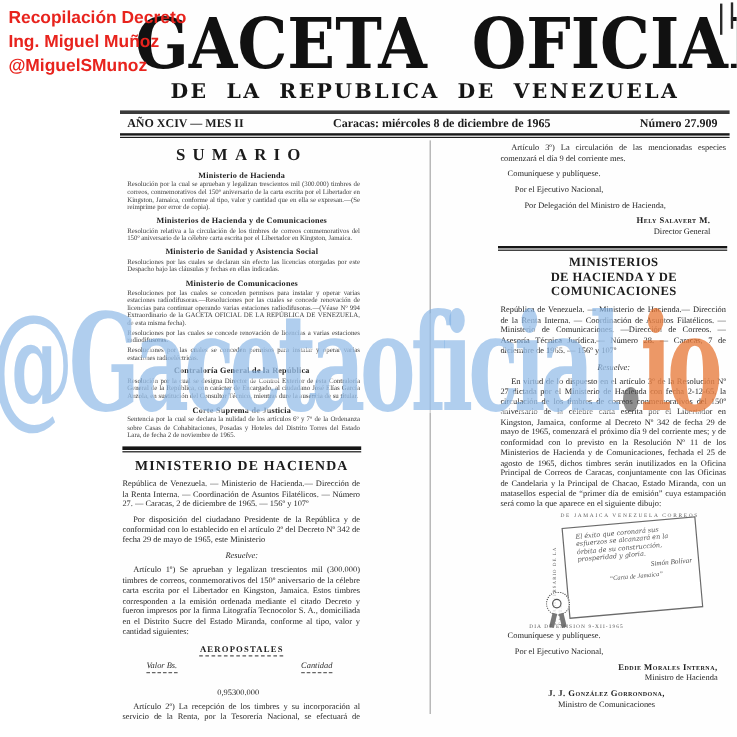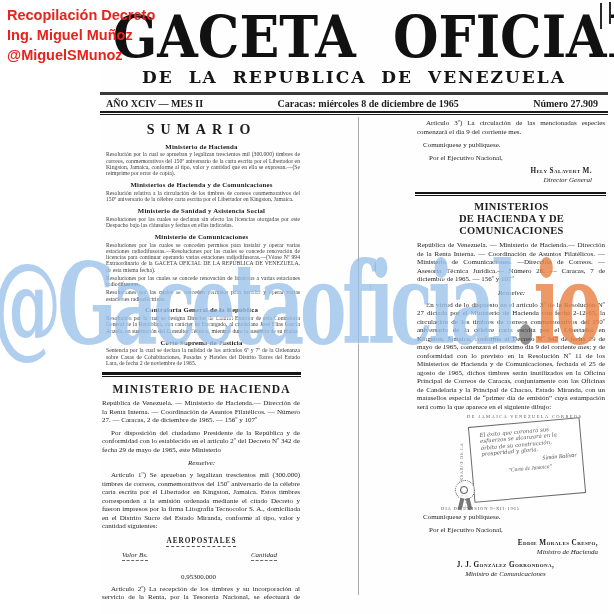--- a/index.html
+++ b/index.html
@@ -43,21 +43,21 @@
   .val-table { display:flex; justify-content:space-between; padding:0 26px 0 22px; margin-top:4px;
                font-size:7px; font-style:italic; color:#2a2a2a; }
   .val-head span { display:inline-block; border-bottom:1px dashed #666; padding-bottom:1px; }
   .val-row { display:flex; justify-content:center; padding:0 30px 0 24px; margin-top:12px;
              font-size:7px; font-style:normal; }
 
   .line-sm { font-size:7px; margin-top:5px; color:#242424; }
   .ind1 { padding-left:8px; } .ind2 { padding-left:14px; } .ind3 { padding-left:22px; }
   .sig-block { margin-top:5px; text-align:right; padding-right:16px; }
   .sig-name { font-variant:small-caps; font-weight:700; font-size:7.2px; letter-spacing:.4px; }
-  .sig-title { font-size:7px; margin-top:1px;font-style:italic; }
+  .sig-title { font-size:7px; margin-top:1px; }
   .sig-left { text-align:center; padding-left:4px; }
   .rule-c { border-top:2.5px solid #161616; border-bottom:1px solid #161616; height:4px; margin:8px 2px 0 0; }
   .mtitle { text-align:center; font-weight:700; font-size:10.5px; line-height:12px; margin-top:5px; letter-spacing:.3px; }
 
   
   .stamp-wrap { position:relative; width:158px; height:92px; margin:5px 0 0 26px; }
   .stamp-top { position:absolute; top:-2px; left:26px; font-size:4.5px; letter-spacing:1.4px; color:#5a5a5a; white-space:nowrap; }
   .stamp-left { position:absolute; left:18px; top:8px; writing-mode:vertical-rl; transform:rotate(180deg);
                 font-size:4px; letter-spacing:.9px; color:#5a5a5a; }
   .stamp-box { position:absolute; left:30px; top:6px; width:112px; height:76px; border:1.5px solid #6a6a6a;
@@ -155,20 +155,21 @@
 
         <div class="body-p indent">Artículo 2º) La recepción de los timbres y su incorporación al servicio de la Renta, por la Tesorería Nacional, se efectuará de acuerdo a las disposiciones legales sobre la materia.</div>
       </div>
 
       <div class="v-divider"></div>
 
       <div class="col-right">
         <div class="body-p indent" style="margin-top:2px">Artículo 3º) La circulación de las mencionadas especies comenzará el día 9 del corriente mes.</div>
         <div class="line-sm ind1">Comuníquese y publíquese.</div>
         <div class="line-sm ind2">Por el Ejecutivo Nacional,</div>
+        <div class="line-sm ind3">Por Delegación del Ministro de Hacienda,</div>
 
         <div class="sig-block">
           <div class="sig-name">Hely Salavert M.</div>
           <div class="sig-title">Director General</div>
         </div>
 
         <div class="rule-c"></div>
 
         <div class="mtitle">
           <div>MINISTERIOS</div>
@@ -192,21 +193,21 @@
             <div class="ribbon l"></div>
             <div class="ribbon r"></div>
           </div>
           <div class="stamp-bottom">DIA DE EMISION  9-XII-1965</div>
         </div>
 
         <div class="line-sm ind1">Comuníquese y publíquese.</div>
         <div class="line-sm ind2">Por el Ejecutivo Nacional,</div>
 
         <div class="sig-block" style="padding-right:10px">
-          <div class="sig-name">Eddie Morales Crespo,</div>
+          <div class="sig-name">Eddie Morales Interna,</div>
           <div class="sig-title">Ministro de Hacienda</div>
         </div>
 
         <div class="sig-block sig-left">
           <div class="sig-name">J. J. González Gorrondona,</div>
           <div class="sig-title">Ministro de Comunicaciones</div>
         </div>
       </div>
     </div>
   </div>

